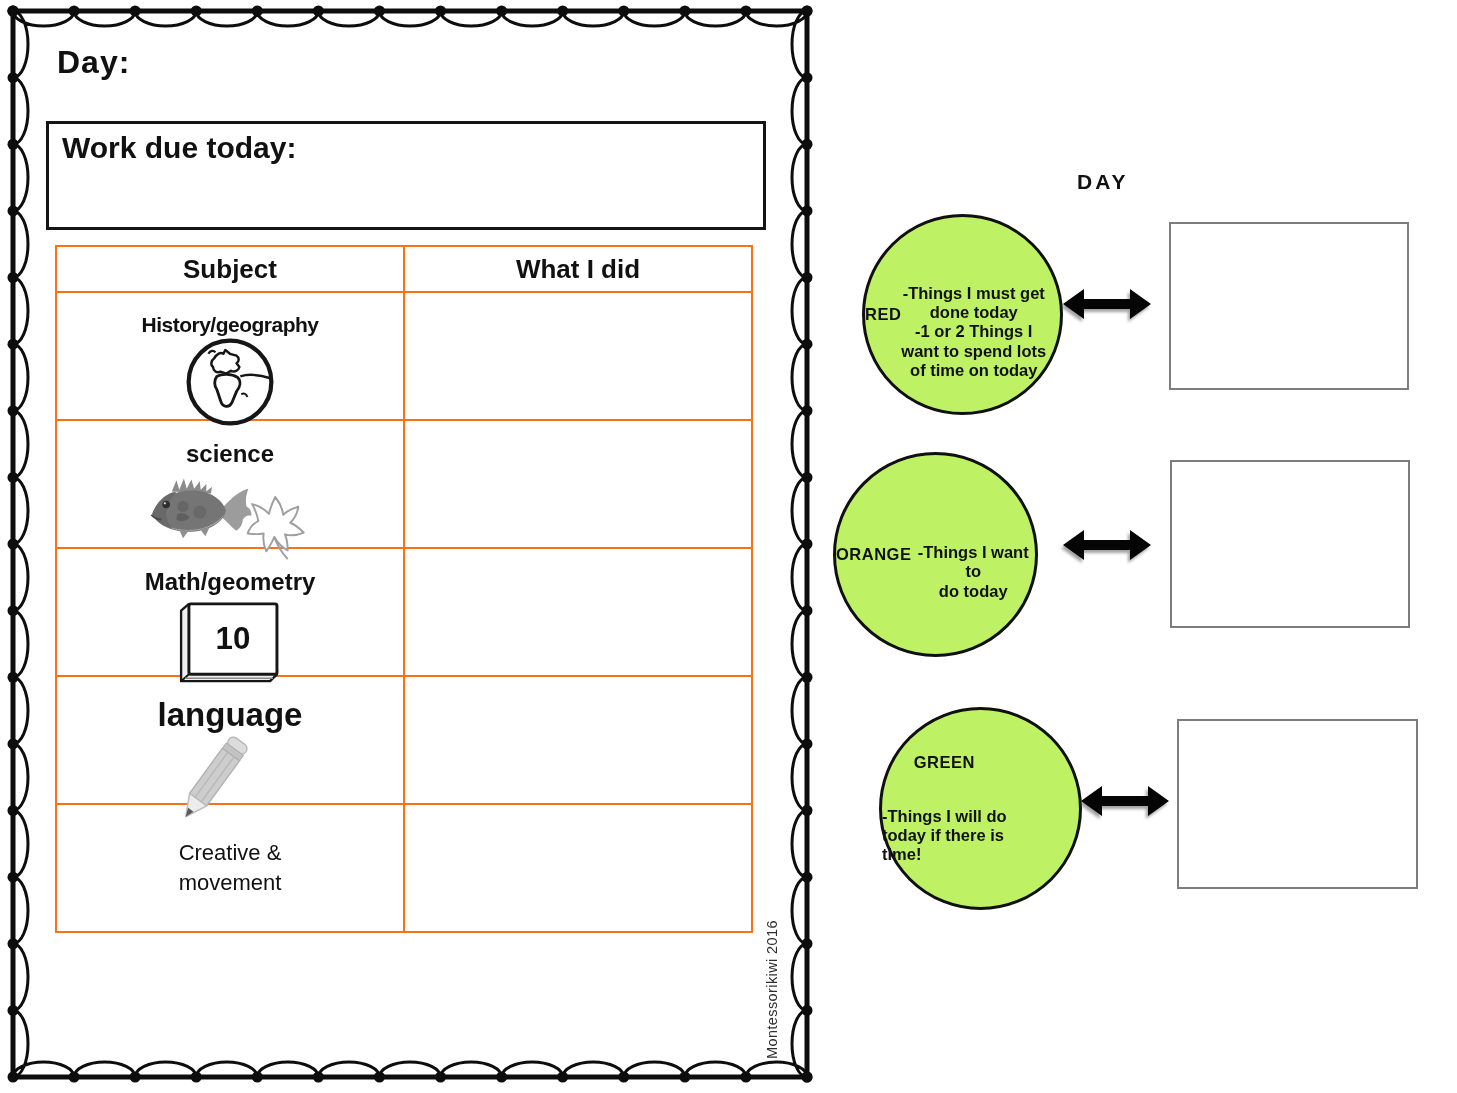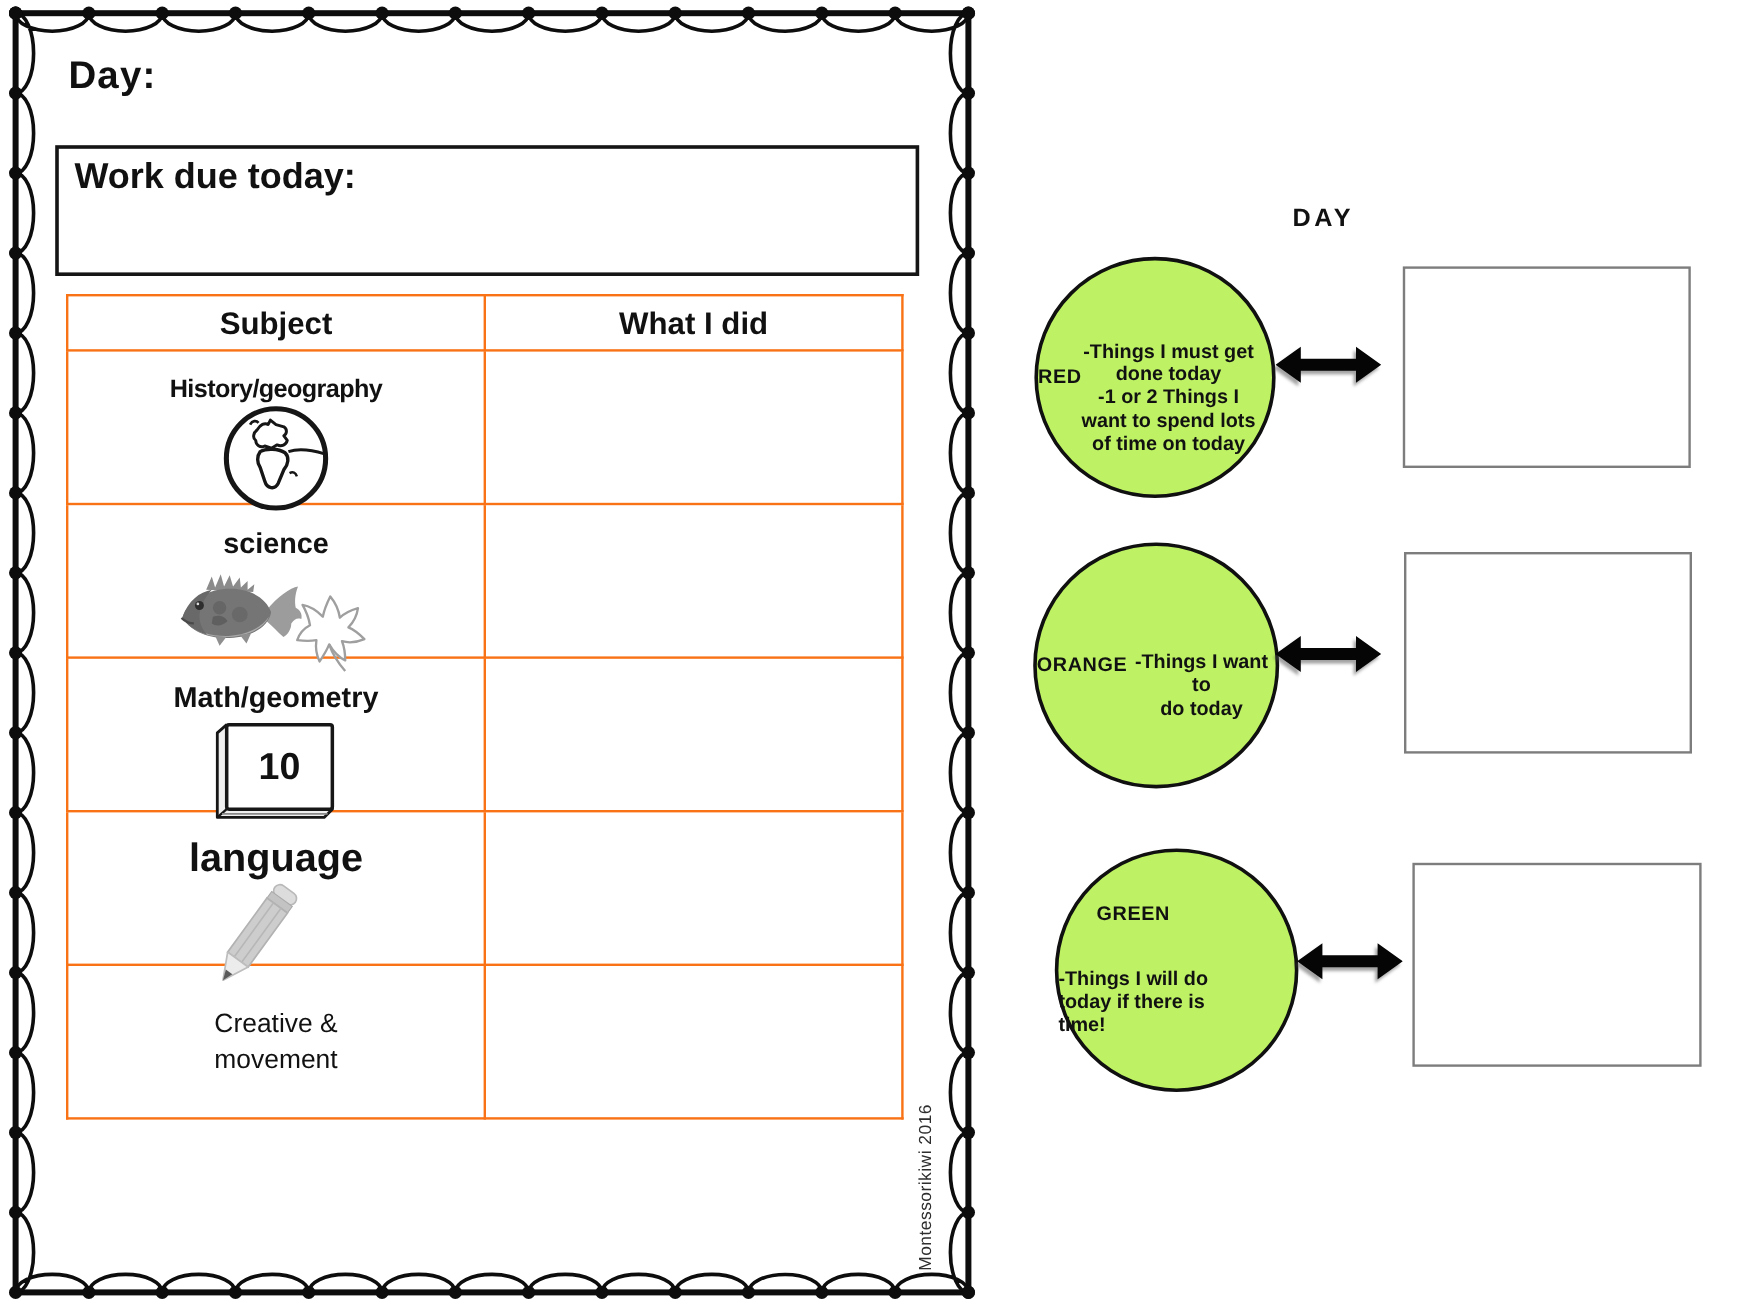--- a/index.html
+++ b/index.html
@@ -45,21 +45,21 @@
             writing-mode:vertical-rl; transform:rotate(180deg);
             font-size:14.5px; color:#2e2e2e; letter-spacing:0.4px; font-weight:400;
             display:flex; align-items:center; }
 
   
   .day-heading { position:absolute; left:1077px; top:170px; font-size:21px; font-weight:700; letter-spacing:3px; }
 
   .key-circle { position:absolute; border:3px solid #101010; border-radius:50%; background:#bef264;
                 display:flex; align-items:center; }
   .circle-red    { left:862px; top:214px; width:201px; height:201px; }
-  .circle-orange { left:861px; top:452px; width:205px; height:205px; }
+  .circle-orange { left:833px; top:452px; width:205px; height:205px; }
   .circle-green  { left:879px; top:707px; width:203px; height:203px; }
   .key-name { font-size:16.5px; font-weight:700; letter-spacing:0.5px; }
   .key-desc { font-size:16.5px; font-weight:700; line-height:1.17; white-space:pre-line; text-align:center;margin-top:35px; }
   .circle-green .key-desc { text-align:left; }
   .circle-green .inner { display:flex; flex-direction:column; align-items:center; }
 
   .arrow-svg { position:absolute; filter:drop-shadow(-2px 3px 1.5px rgba(70,70,70,0.5)); }
   .arrow-1 { left:1063px; top:284px; }
   .arrow-2 { left:1063px; top:525px; }
   .arrow-3 { left:1081px; top:781px; }

